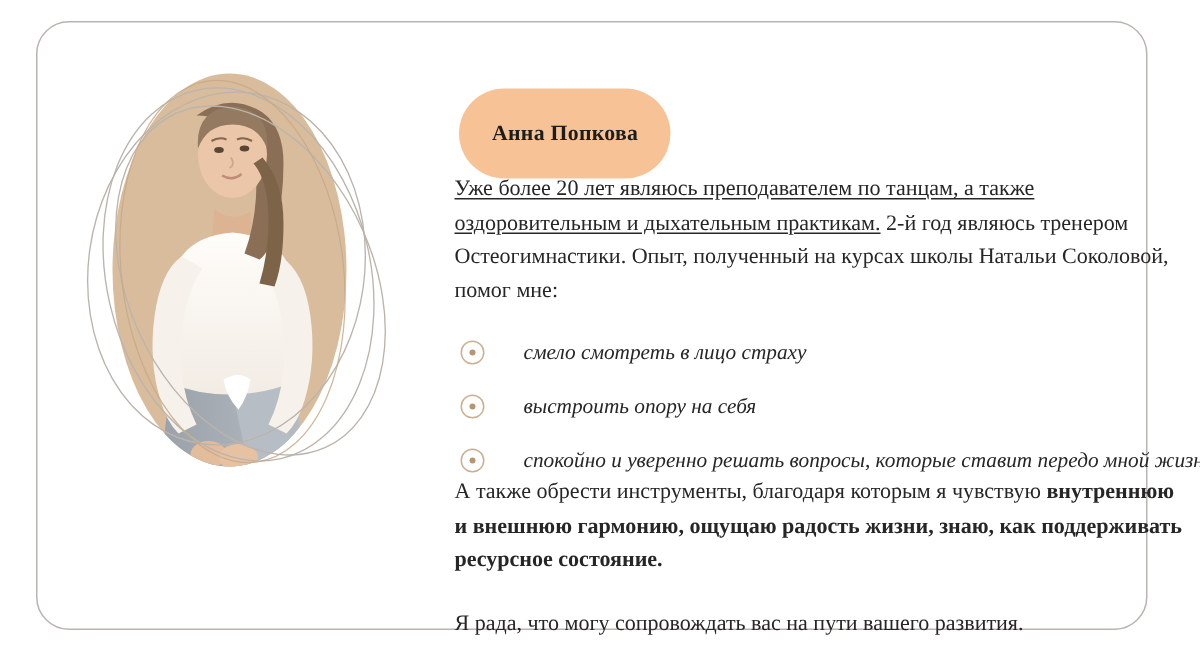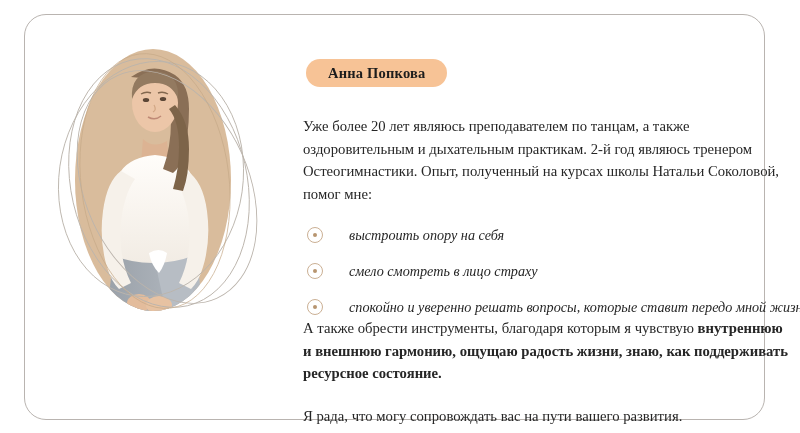--- a/index.html
+++ b/index.html
@@ -48,21 +48,21 @@
     top: 0;
     display: block;
   }
 
   
   .badge {
     position: absolute;
     left: 281px;
     top: 44px;
     height: 28px;
-    padding: 0 22px;
+    padding: 16px 22px;
     display: flex;
     align-items: center;
     justify-content: center;
     background: #f7c396;
     border-radius: 999px;
     font-family: "Liberation Serif", "DejaVu Serif", serif;
     font-weight: bold;
     font-size: 14.5px;
     color: #1d1d1d;
     letter-spacing: 0.2px;
@@ -78,20 +78,21 @@
     color: #262626;
   }
 
   .para {
     font-size: 14.7px;
     line-height: 22.5px;
     color: #262626;
     margin: 0;
   }
   .para .u {
+    text-decoration: underline;
     text-underline-offset: 2px;
   }
   .para .b {
     font-weight: bold;
   }
 
   .bullets {
     margin: 20px 0 0 0;
     padding: 0;
     list-style: none;
@@ -226,28 +227,28 @@
     <div class="content">
 
       <p class="para"><span class="u">Уже более 20 лет являюсь преподавателем по танцам, а также оздоровительным и дыхательным практикам.</span><span> 2-й год являюсь тренером Остеогимнастики. Опыт, полученный на курсах школы Натальи Соколовой, помог мне:</span></p>
 
       <ul class="bullets">
         <li>
           <span class="bullet-icon">
             <span class="ring"></span>
               <span class="dot"></span>
           </span>
-          <span class="bullet-text">выстроить опору на себя</span>
+          <span class="bullet-text">смело смотреть в лицо страху</span>
         </li>
         <li>
           <span class="bullet-icon">
             <span class="ring"></span>
               <span class="dot"></span>
           </span>
-          <span class="bullet-text">смело смотреть в лицо страху</span>
+          <span class="bullet-text">выстроить опору на себя</span>
         </li>
         <li>
           <span class="bullet-icon">
             <span class="ring"></span>
               <span class="dot"></span>
           </span>
           <span class="bullet-text">спокойно и уверенно решать вопросы, которые ставит передо мной жизнь.</span>
         </li>
       </ul>
 

